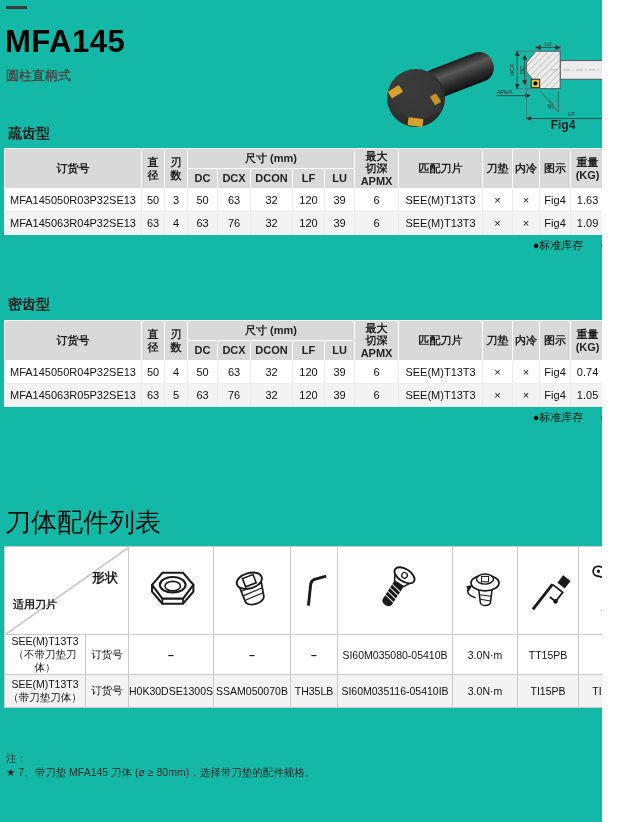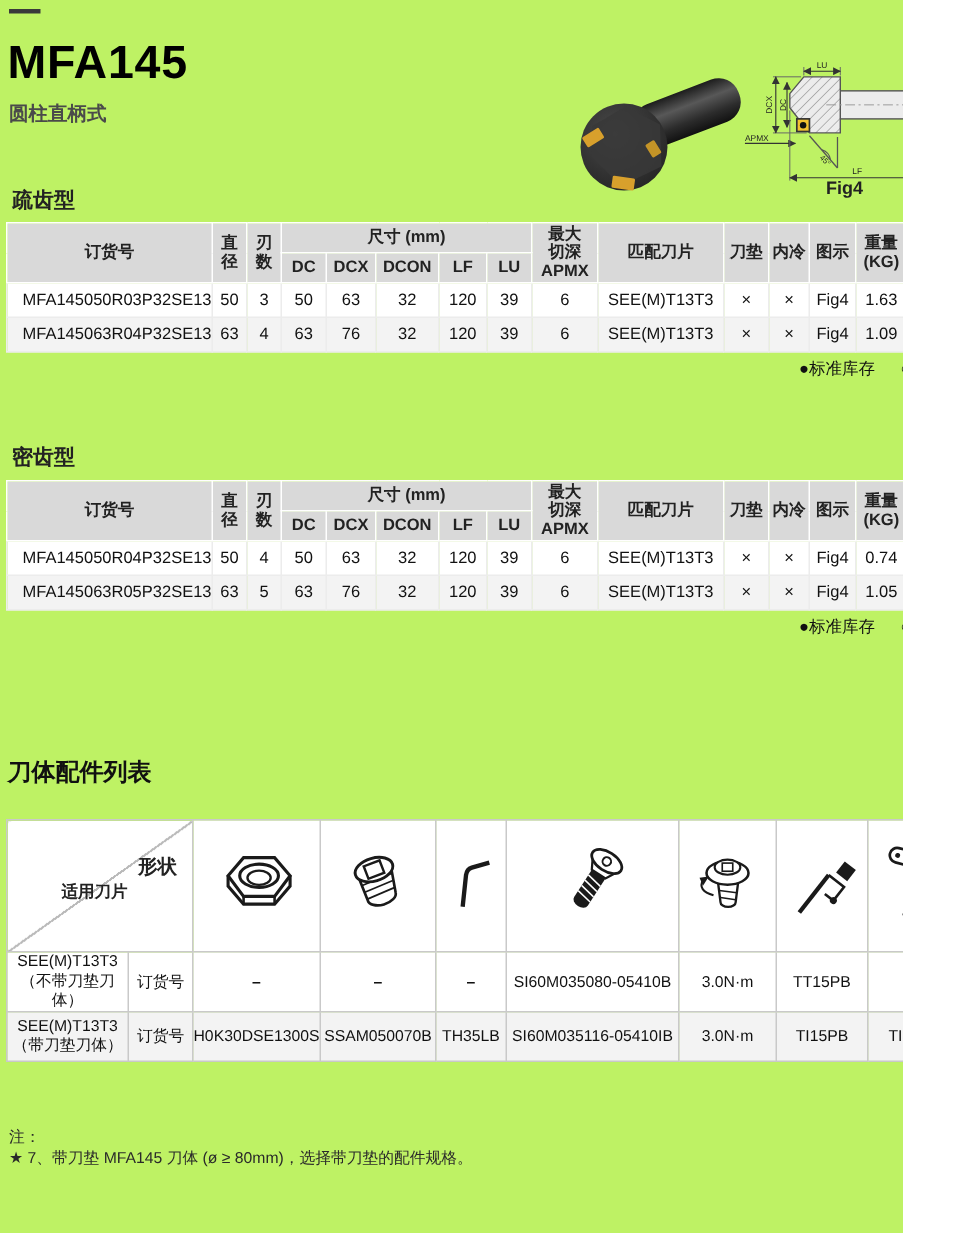--- a/index.html
+++ b/index.html
@@ -1,52 +1,52 @@
 <!DOCTYPE html>
 <html><head>
 <meta charset="utf-8">
 <style>
   html,body{margin:0;padding:0;background:#fff;}
-  .page{position:relative;width:602px;height:822px;background:#bef264;overflow:hidden;
+  .page{position:relative;width:602px;height:822px;background:#14b8a6;overflow:hidden;
         font-family:"Liberation Sans","DejaVu Sans",sans-serif;color:#111;}
   .corner-dash{position:absolute;left:6px;top:6px;width:21px;height:3px;background:#3a3a3a;}
   .title{position:absolute;left:5px;top:24px;font-size:31px;font-weight:800;letter-spacing:.5px;color:#000;}
   .subtitle{position:absolute;left:6px;top:67px;font-size:13px;color:#4a4a4a;font-weight:bold;}
   .section-title{position:absolute;left:8px;font-size:14px;font-weight:700;color:#222;}
-  .acc-title{position:absolute;left:5px;top:505px;font-size:16px;font-weight:700;color:#111;}
+  .acc-title{position:absolute;left:5px;top:505px;font-size:26px;font-weight:400;color:#111;}
   .photo{position:absolute;left:383px;top:34px;}
   .diagram{position:absolute;left:487px;top:40px;}
   .fig-caption{position:absolute;left:487px;top:118px;width:152px;text-align:center;
                font-size:12px;font-weight:700;color:#222;}
   table{border-collapse:collapse;table-layout:fixed;}
   .spec-table{position:absolute;left:4px;width:636px;font-size:11px;}
   .spec-table th{background:#d9d9d9;border:1px solid #fff;font-weight:600;font-size:11px;
                  color:#222;padding:0;line-height:1.12;text-align:center;}
   .spec-table thead tr{height:20px;}
   .spec-table tbody tr{height:23px;}
   .spec-table td{border:1px solid #ececec;text-align:center;padding:0;color:#111;background:#fff;}
   .spec-table tr.alt td{background:#f3f3f3;}
-  .spec-table td.order{text-align:right;padding-left:5px;}
+  .spec-table td.order{text-align:left;padding-left:5px;}
   .ml{white-space:pre-line;}
   .small{font-size:10px;}
   .dot{font-size:10px;}
   .legend{position:absolute;left:4px;width:636px;text-align:right;font-size:11px;color:#111;}
   .legend span{margin-left:14px;}
   .acc-table{position:absolute;left:4px;top:546px;width:636px;font-size:10.5px;}
   .acc-table th{background:#ededed;border:1px solid #c9c9c9;font-weight:600;font-size:11px;
                 color:#222;padding:2px 0;line-height:1.25;text-align:center;}
   .acc-table td{border:1px solid #c9c9c9;text-align:center;padding:0;background:#fff;color:#111;}
   .acc-table tr.head{height:36px;}
   .acc-table tr.shapes{height:88px;}
   .acc-table tr.vals{height:33px;}
   .acc-table tr.alt td{background:#f3f3f3;}
   td.corner{position:relative;background:linear-gradient(to bottom right,
       #fff calc(50% - .7px), #b9b9b9 calc(50% - .7px), #b9b9b9 calc(50% + .7px), #fff calc(50% + .7px));}
   .corner-top{position:absolute;top:22px;right:10px;font-size:13px;font-weight:600;color:#222;}
-  .corner-bottom{position:absolute;bottom:32px;left:8px;font-size:11px;font-weight:600;color:#222;margin-left:28px;}
+  .corner-bottom{position:absolute;bottom:22px;left:8px;font-size:11px;font-weight:600;color:#222;}
   .insert-name{line-height:1.25;white-space:pre-line;font-size:10.5px;}
   .dash{font-weight:700;}
   .notes{position:absolute;left:6px;top:751px;font-size:10.5px;color:#2a2a2a;line-height:14px;}
   svg text{font-family:"Liberation Sans","DejaVu Sans",sans-serif;}
 </style>
 </head>
 <body>
 
 <div class="page">
 

